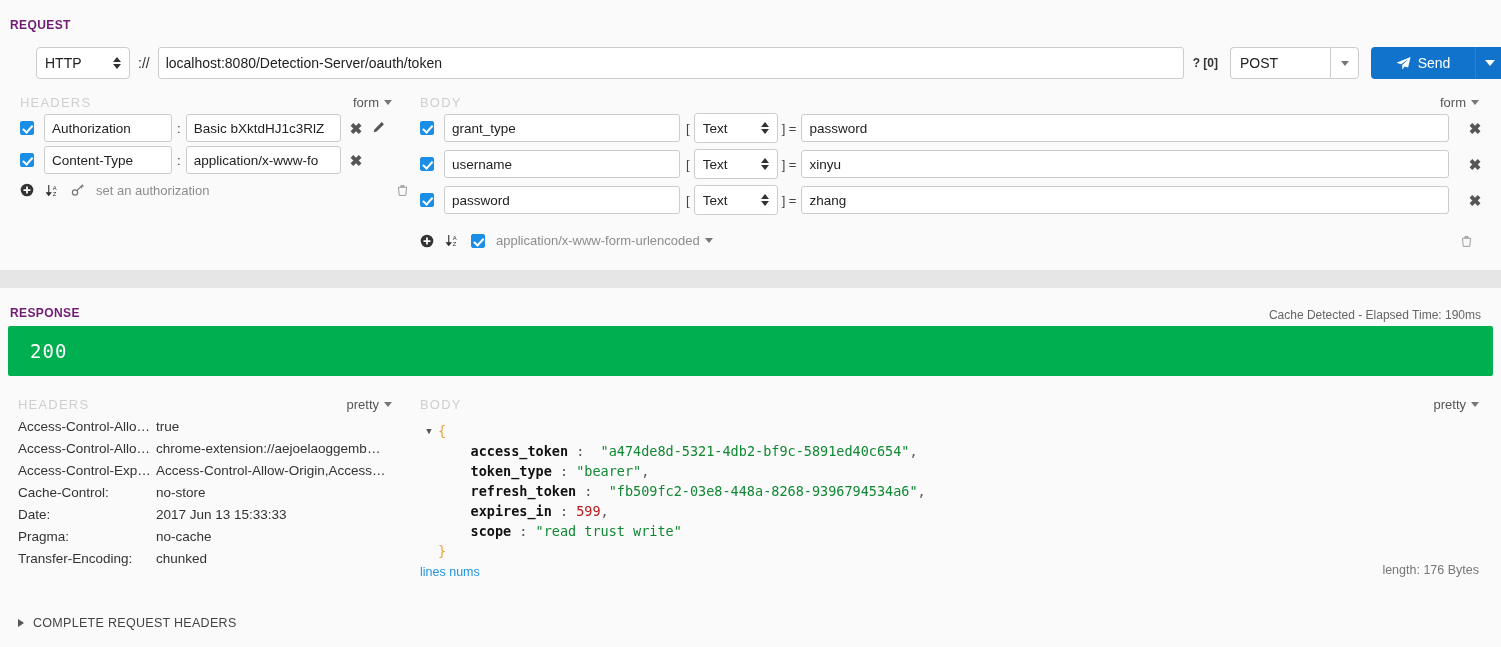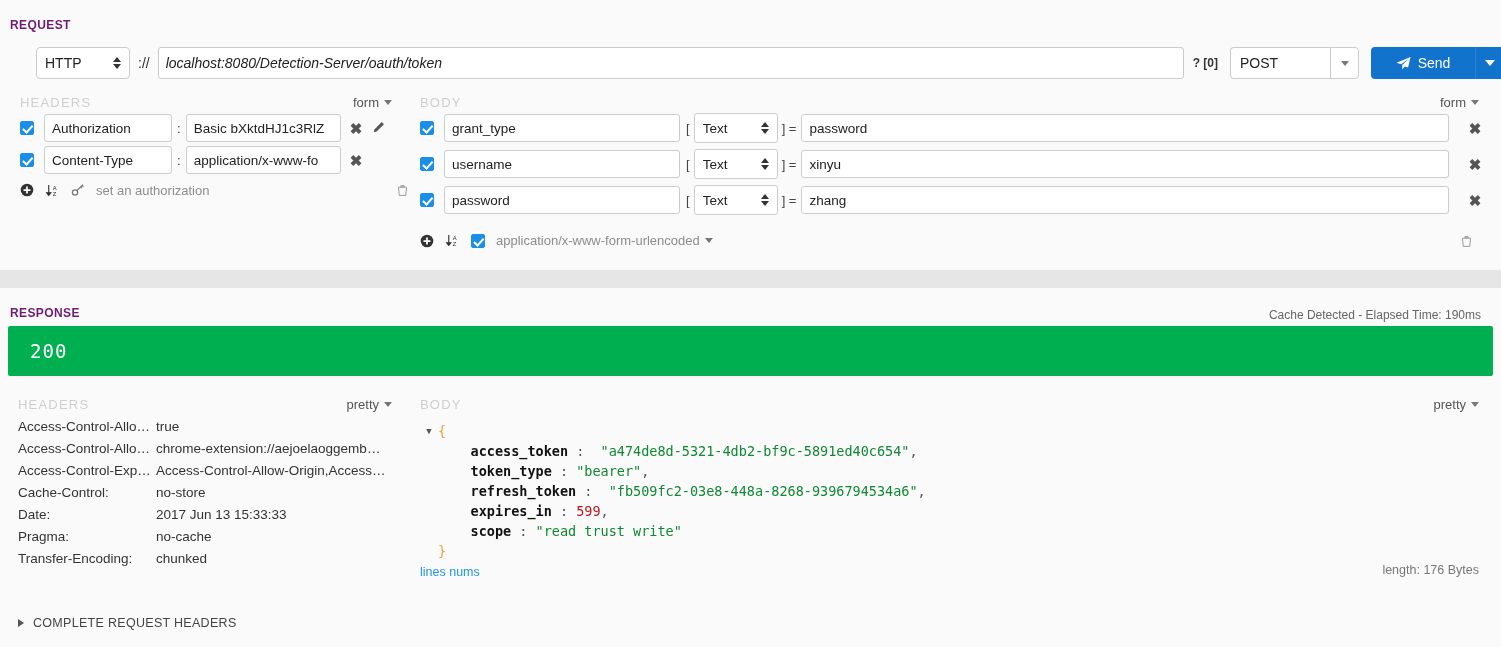--- a/index.html
+++ b/index.html
@@ -63,21 +63,21 @@
     border:1px solid #ccc; border-radius:4px; background:#fff;
     display:flex; align-items:center; padding:0 8px;
     font-size:14px; color:#222; cursor:pointer;
   }
   .spin { position:absolute; right:8px; top:50%; transform:translateY(-50%); display:flex; flex-direction:column; gap:2px; }
   .spin i { width:0;height:0;border-left:4px solid transparent;border-right:4px solid transparent; display:block; }
   .spin i.up { border-bottom:5px solid #333; }
   .spin i.dn { border-top:5px solid #333; }
 
   #proto-sep { margin:0 8px; font-size:14px; color:#333; }
-  #url-input { flex:1 1 auto; height:32px; font-size:14px;font-style:italic; }
+  #url-input { flex:1 1 auto; height:32px; font-size:14px; }
   #qmark { margin:0 0 0 9px; font-size:12px; font-weight:bold; color:#333; white-space:nowrap; }
 
   #method-wrap { margin-left:12px; display:flex; height:32px; }
   #method-box {
     width:100px; height:32px; border:1px solid #ccc; border-right:none;
     border-radius:4px 0 0 4px; background:#fff;
     display:flex; align-items:center; padding-left:9px;
     font-size:14px; color:#222;
   }
   #method-arrow {

